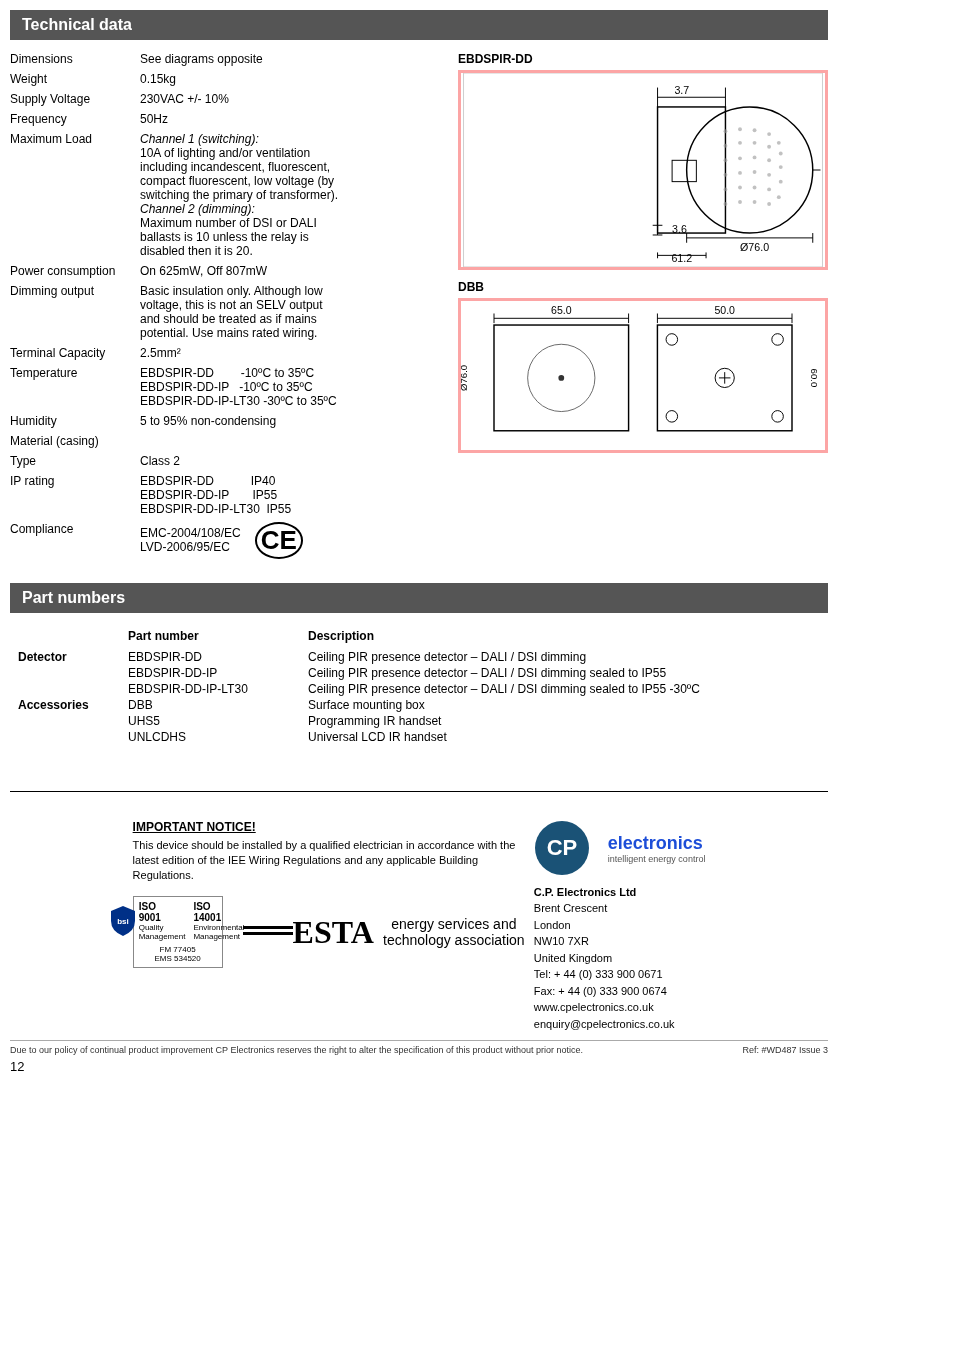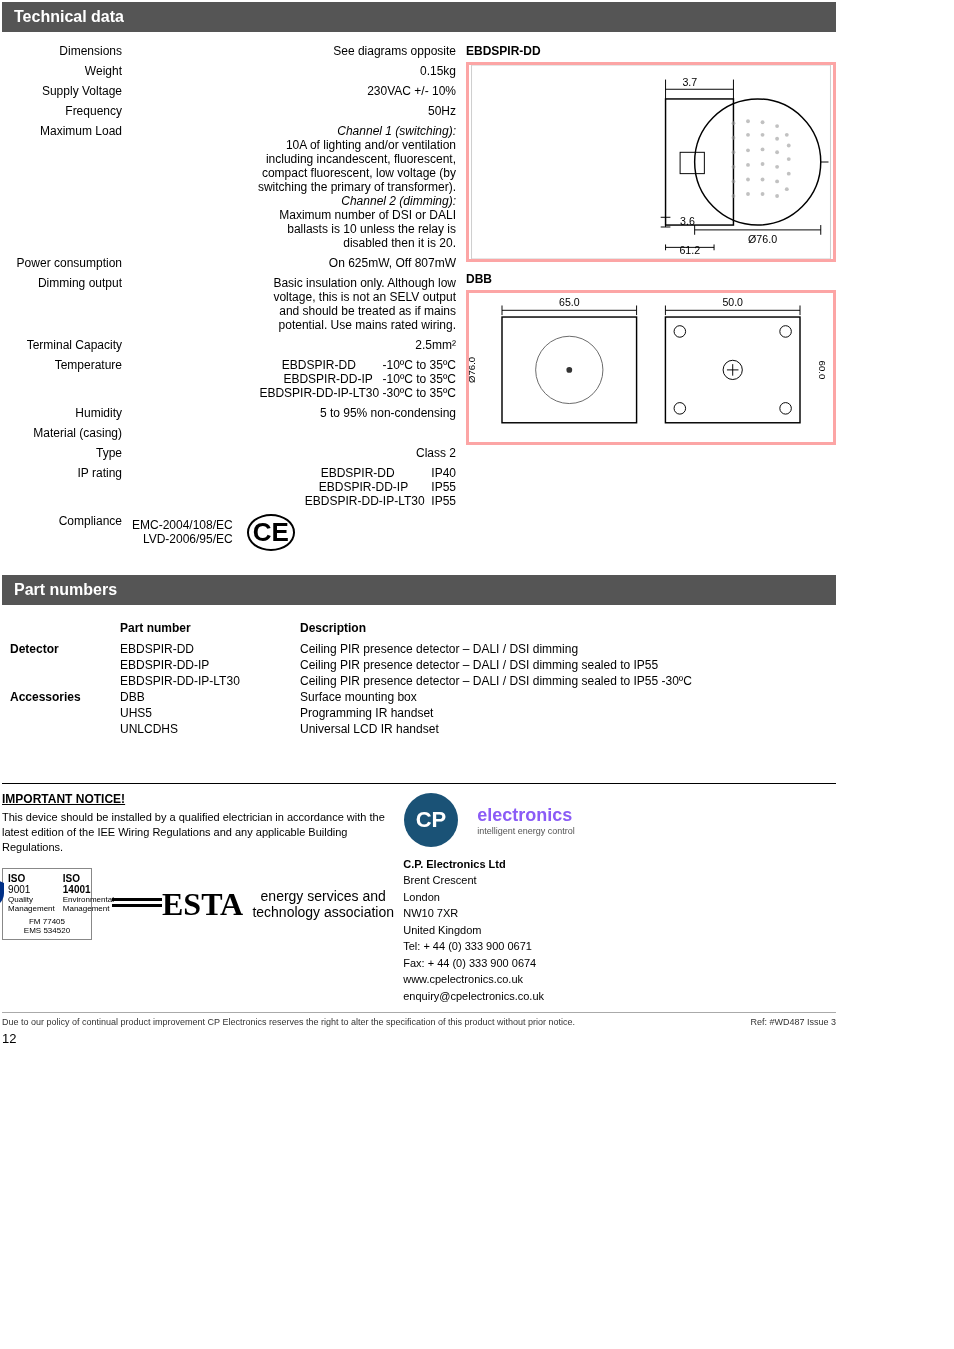--- a/index.html
+++ b/index.html
@@ -8,21 +8,21 @@
       font-size: 12px;
       background: #fff;
       color: #000;
       width: 954px;
       min-height: 1349px;
     }
 
     .page {
       width: 838px;
       min-height: 1349px;
-      padding: 2px;
+      padding: 10px;
       background: #fff;
     }
 
     
     .section-header {
       background: #555;
       color: #fff;
       font-size: 16px;
       font-weight: bold;
       padding: 6px 12px;
@@ -31,21 +31,20 @@
 
     .tech-data-content {
       display: flex;
       gap: 10px;
       padding: 4px 0;
     }
 
     .tech-table {
       flex: 1;
       min-width: 0;
-      text-align: right;
     }
 
     .tech-row {
       display: flex;
       margin-bottom: 6px;
       align-items: flex-start;
     }
 
     .tech-label {
       min-width: 130px;
@@ -134,22 +133,23 @@
 
     
     .footer-section {
       margin-top: 40px;
       border-top: 1px solid #000;
       padding-top: 8px;
     }
 
     .footer-content {
       display: flex;
-      justify-content: flex-start;
+      justify-content: center;
       align-items: flex-start;
+      margin-top: 20px;
     }
 
     .footer-left {
       max-width: 420px;
     }
 
     .important-notice-title {
       font-weight: bold;
       text-decoration: underline;
       font-size: 12px;
@@ -547,21 +547,21 @@
             <div class="bsi-logo-top">
 
               <svg width="24" height="30" viewBox="0 0 24 30">
                 <path d="M12 0 L24 5 L24 15 Q24 25 12 30 Q0 25 0 15 L0 5 Z" fill="#003087"></path>
                 <text x="12" y="18" text-anchor="middle" fill="white" font-size="8" font-weight="bold">bsi</text>
               </svg>
               <div class="bsi-text">
                 <div class="bsi-iso-row">
                   <div>
                     <div style="font-weight:bold; font-size:10px;">ISO</div>
-                    <div style="font-weight:normal; font-size:10px;">9001</div>
+                    <div style="font-weight:bold; font-size:10px;">9001</div>
                     <div style="font-size:8px;">Quality<br>Management</div>
                   </div>
                   <div>
                     <div style="font-weight:bold; font-size:10px;">ISO</div>
                     <div style="font-weight:bold; font-size:10px;">14001</div>
                     <div style="font-size:8px;">Environmental<br>Management</div>
                   </div>
                 </div>
               </div>
             </div>
@@ -584,21 +584,21 @@
 
         <div class="cp-logo">
           <div style="position:relative;">
             <svg width="70" height="55" viewBox="0 0 70 55">
 
               <ellipse cx="28" cy="28" rx="27" ry="27" fill="#1a5276"></ellipse>
               <text x="28" y="35" text-anchor="middle" fill="white" font-size="22" font-weight="bold" font-family="Arial">CP</text>
             </svg>
           </div>
           <div>
-            <div style="font-size:18px; color:#8b5cf6; font-weight:bold;">
+            <div style="font-size:18px; color:#1d4ed8; font-weight:bold;">
               <span>electronics</span>
             </div>
             <div style="font-size:9px; color:#555;">intelligent energy control</div>
           </div>
         </div>
 
         <div class="footer-address">
           <div style="font-weight:bold;">C.P. Electronics Ltd</div>
           <div>Brent Crescent</div>
           <div>London</div>

